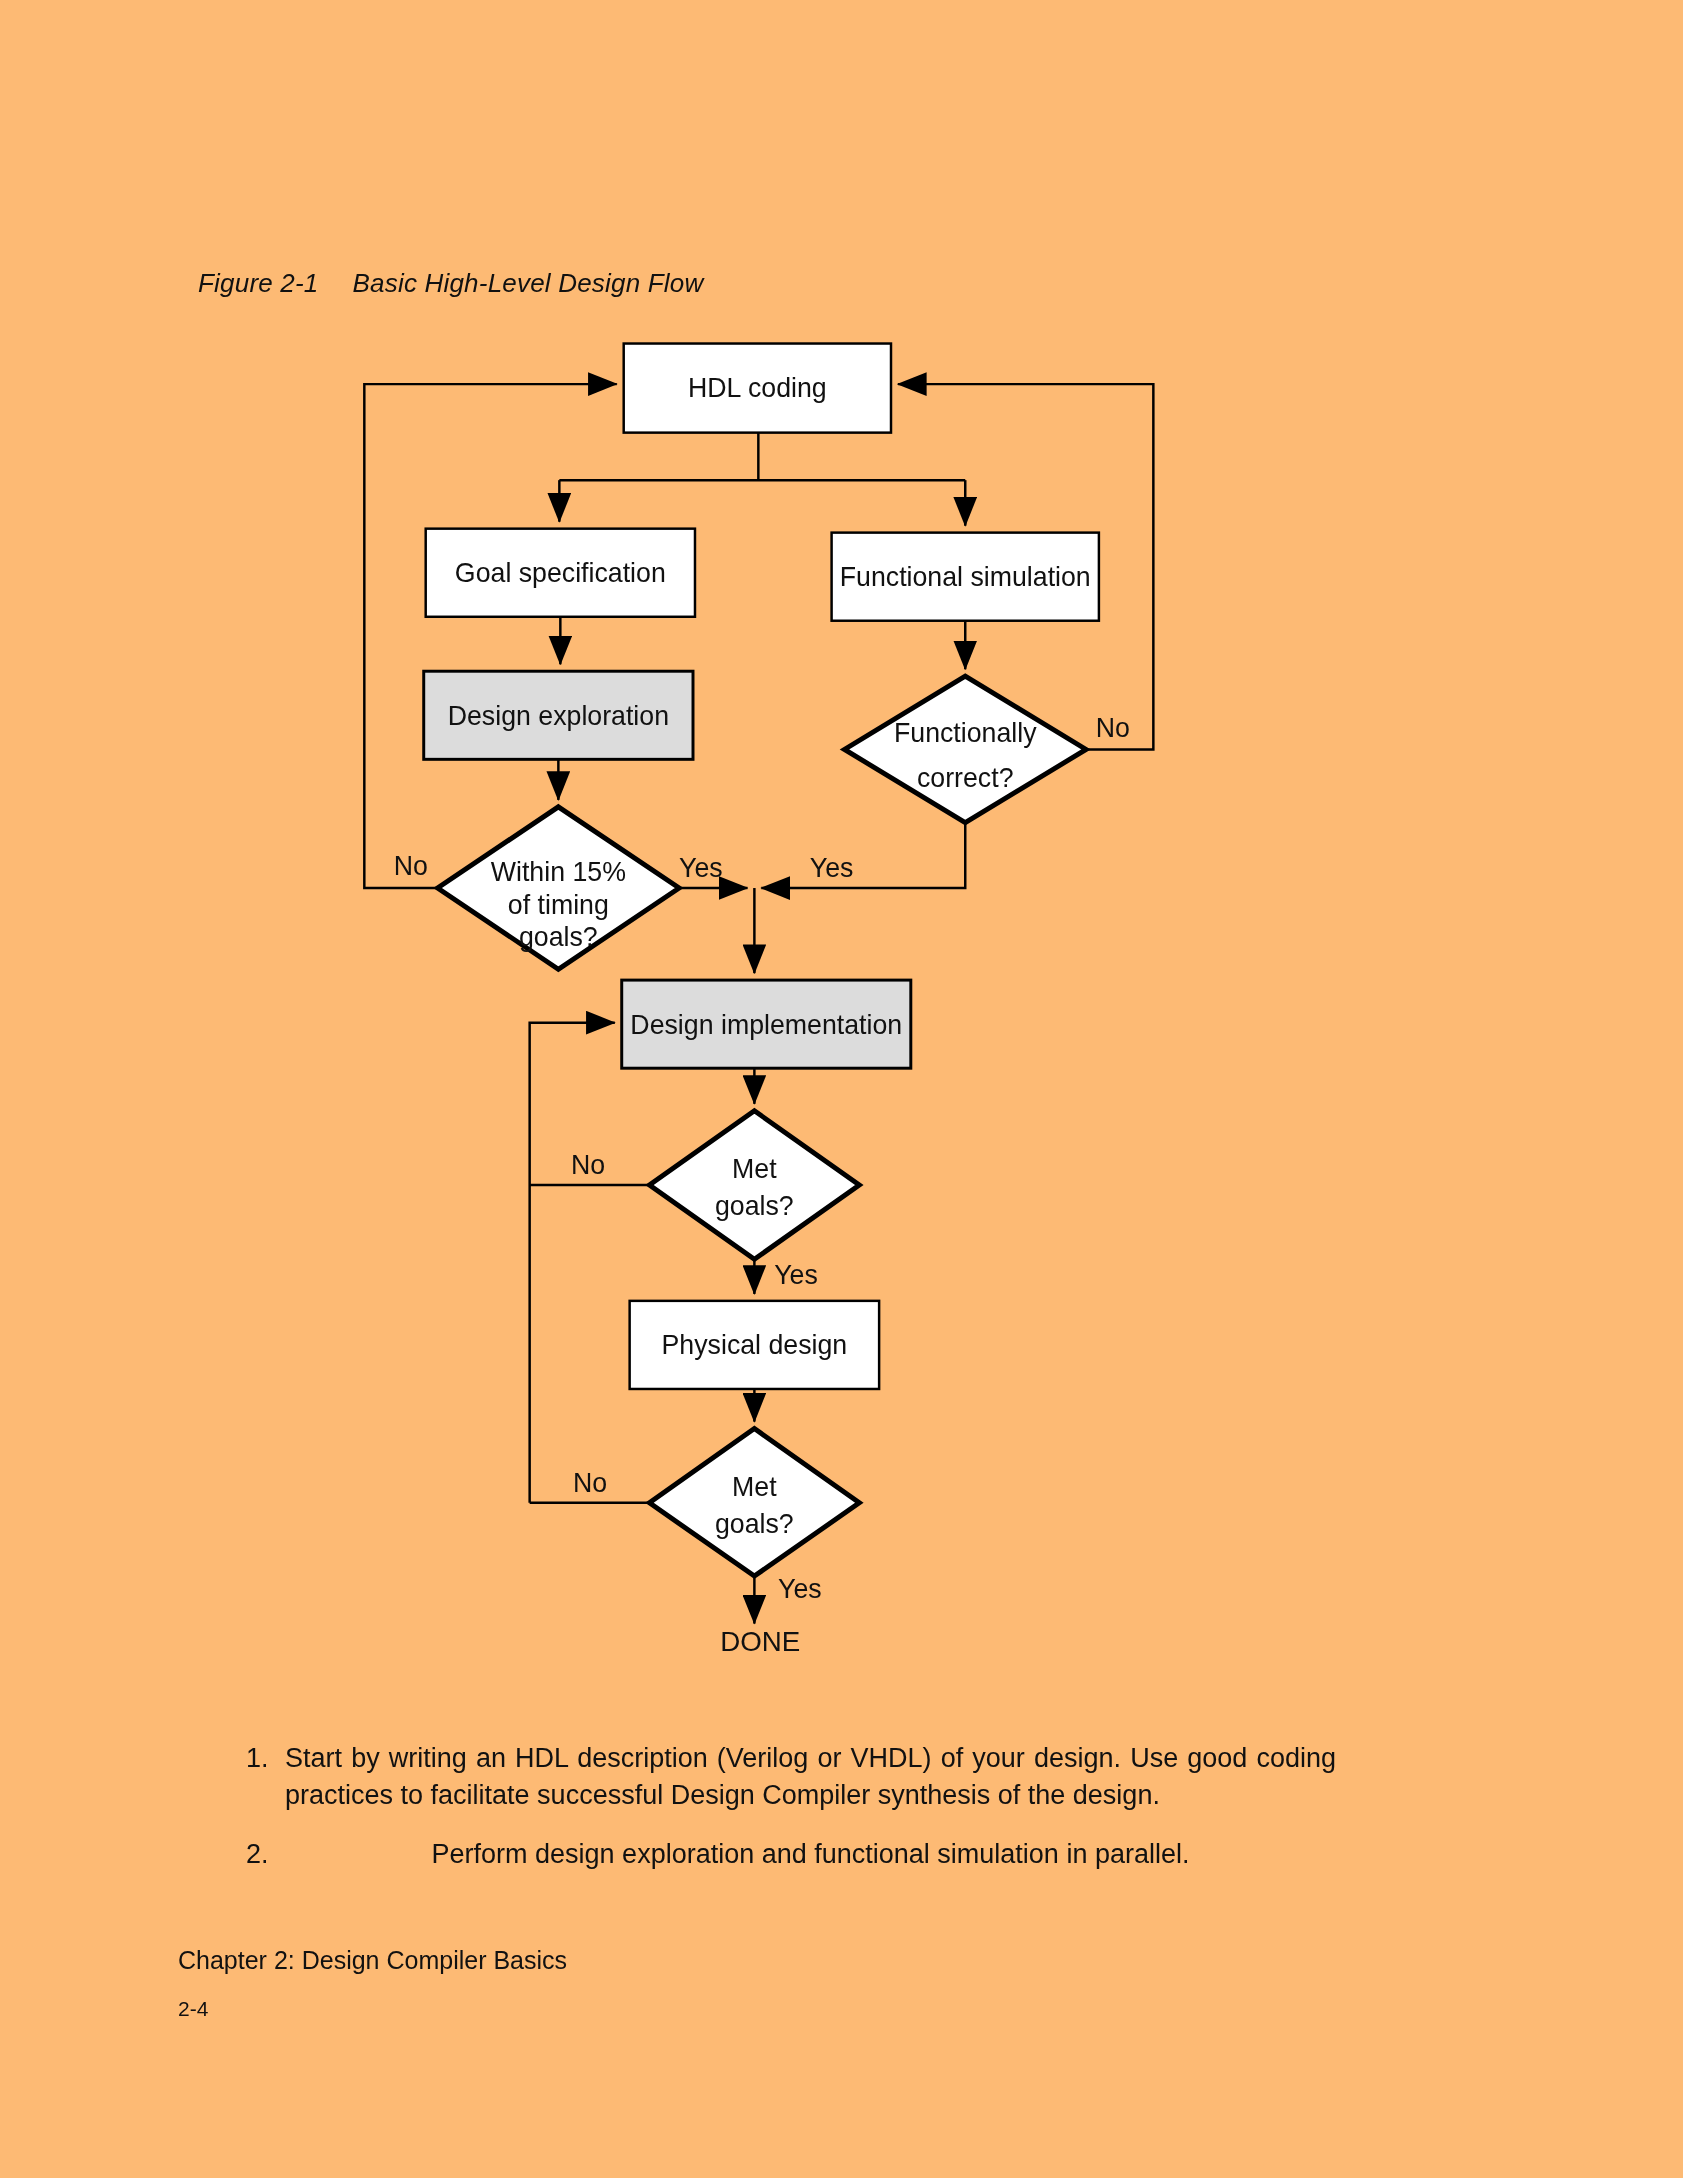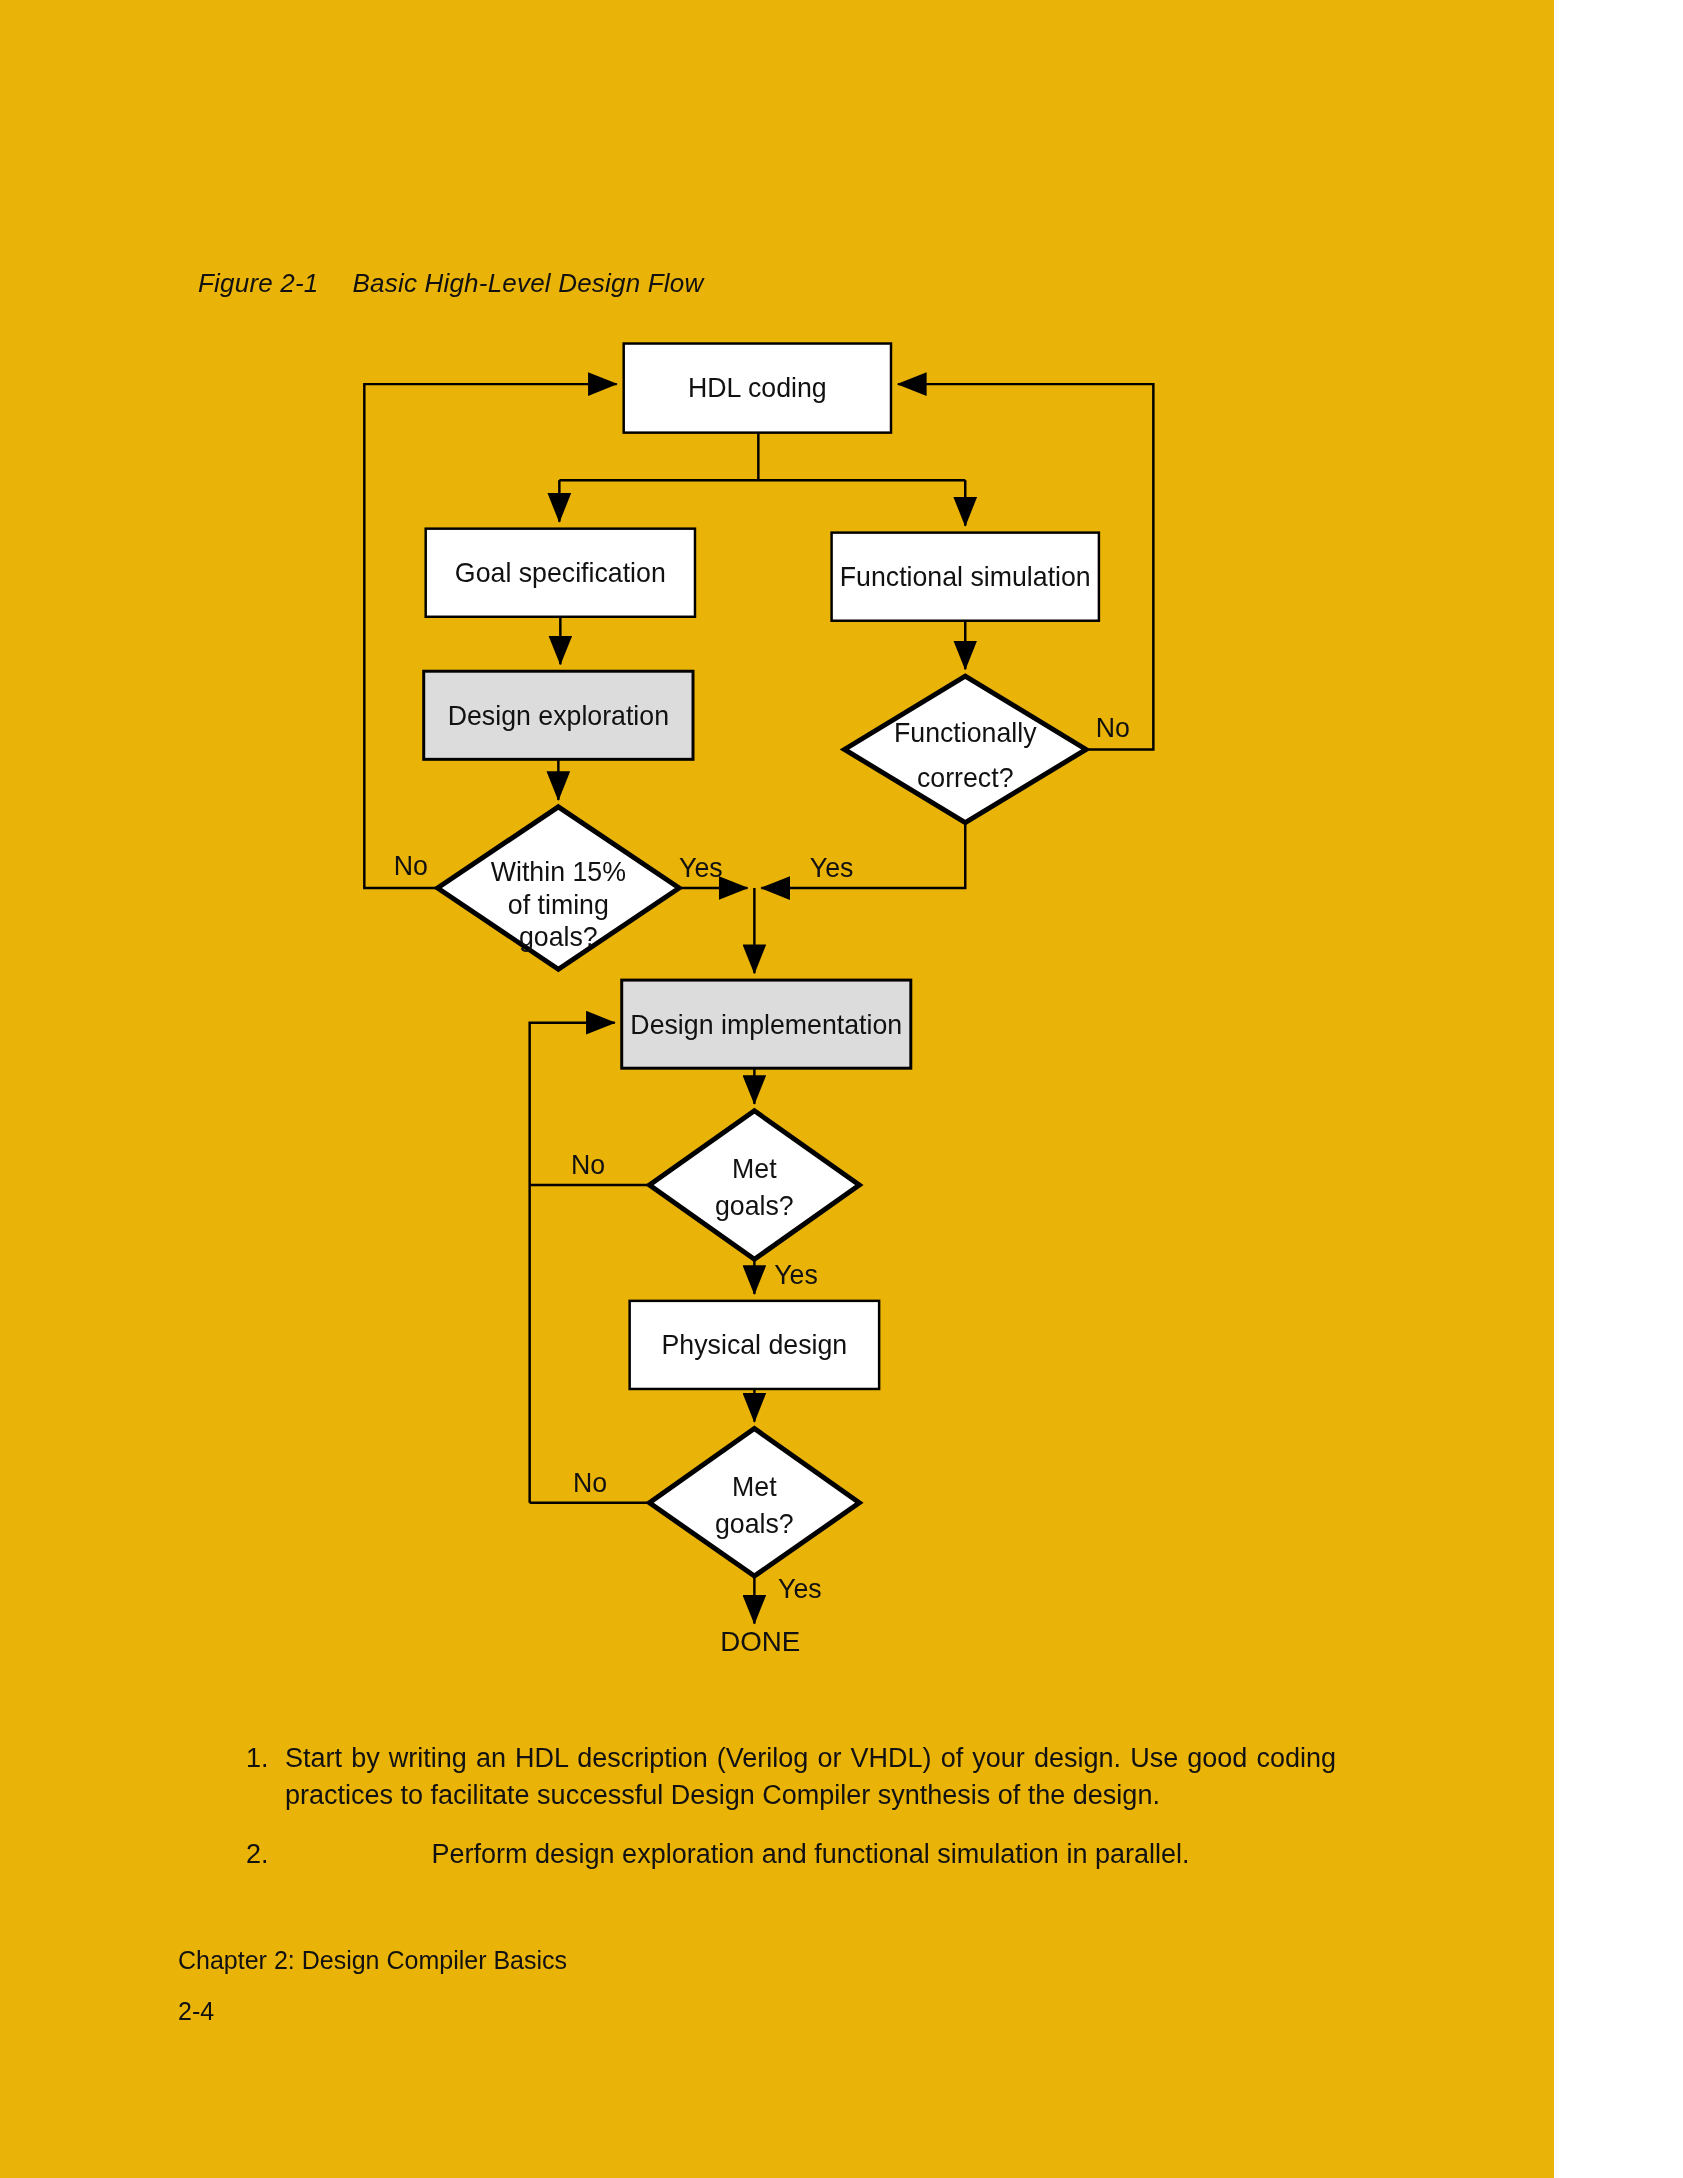--- a/index.html
+++ b/index.html
@@ -2,23 +2,23 @@
 <html><head>
 <meta charset="utf-8">
 <style>
   html, body {
     margin: 0;
     padding: 0;
     background: #ffffff;
   }
   #page {
     position: relative;
-    width: 1554px;
+    width: 1683px;
     height: 2178px;
-    background: #eab308;
+    background: #fdba74;
     font-family: "Liberation Sans", sans-serif;
     color: #111111;
     overflow: hidden;
   }
   .abs { position: absolute; }
 
   
   #figure-caption {
     left: 198px;
     top: 268px;
@@ -75,21 +75,21 @@
     line-height: 37px;
   }
   #list-item-1 { top: 1740px; }
   #list-item-2 { top: 1836px; }
   .list-num { width: 39px; flex: 0 0 39px; }
   .list-text { width: 1051px; text-align: justify; }
   #list-item-2 .list-text { text-align: center; }
 
   
   #footer-chapter { left: 178px; top: 1946px; font-size: 25px; }
-  #footer-page    { left: 178px; top: 1997px; font-size: 25px; }
+  #footer-page    { left: 178px; top: 1997px; font-size: 21px; }
 </style>
 </head>
 <body>
 
 <div id="page">
 
   <div class="abs" id="figure-caption">
     <span class="fig-label">Figure 2-1</span><span>Basic High-Level Design Flow</span>
   </div>
 

